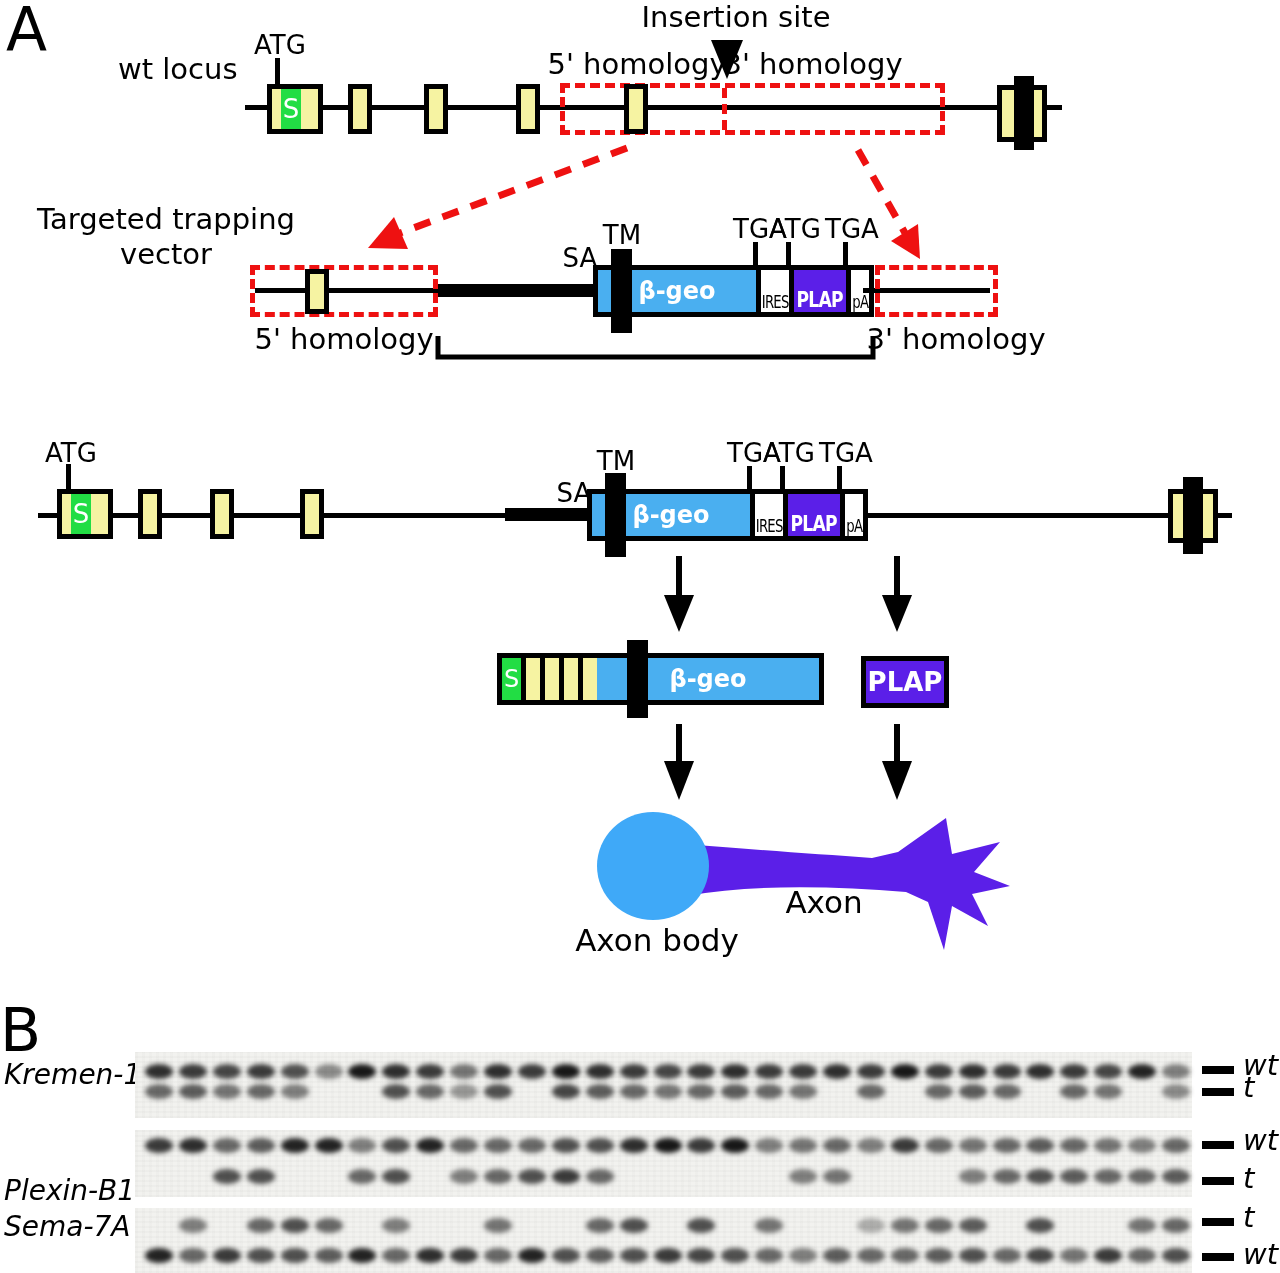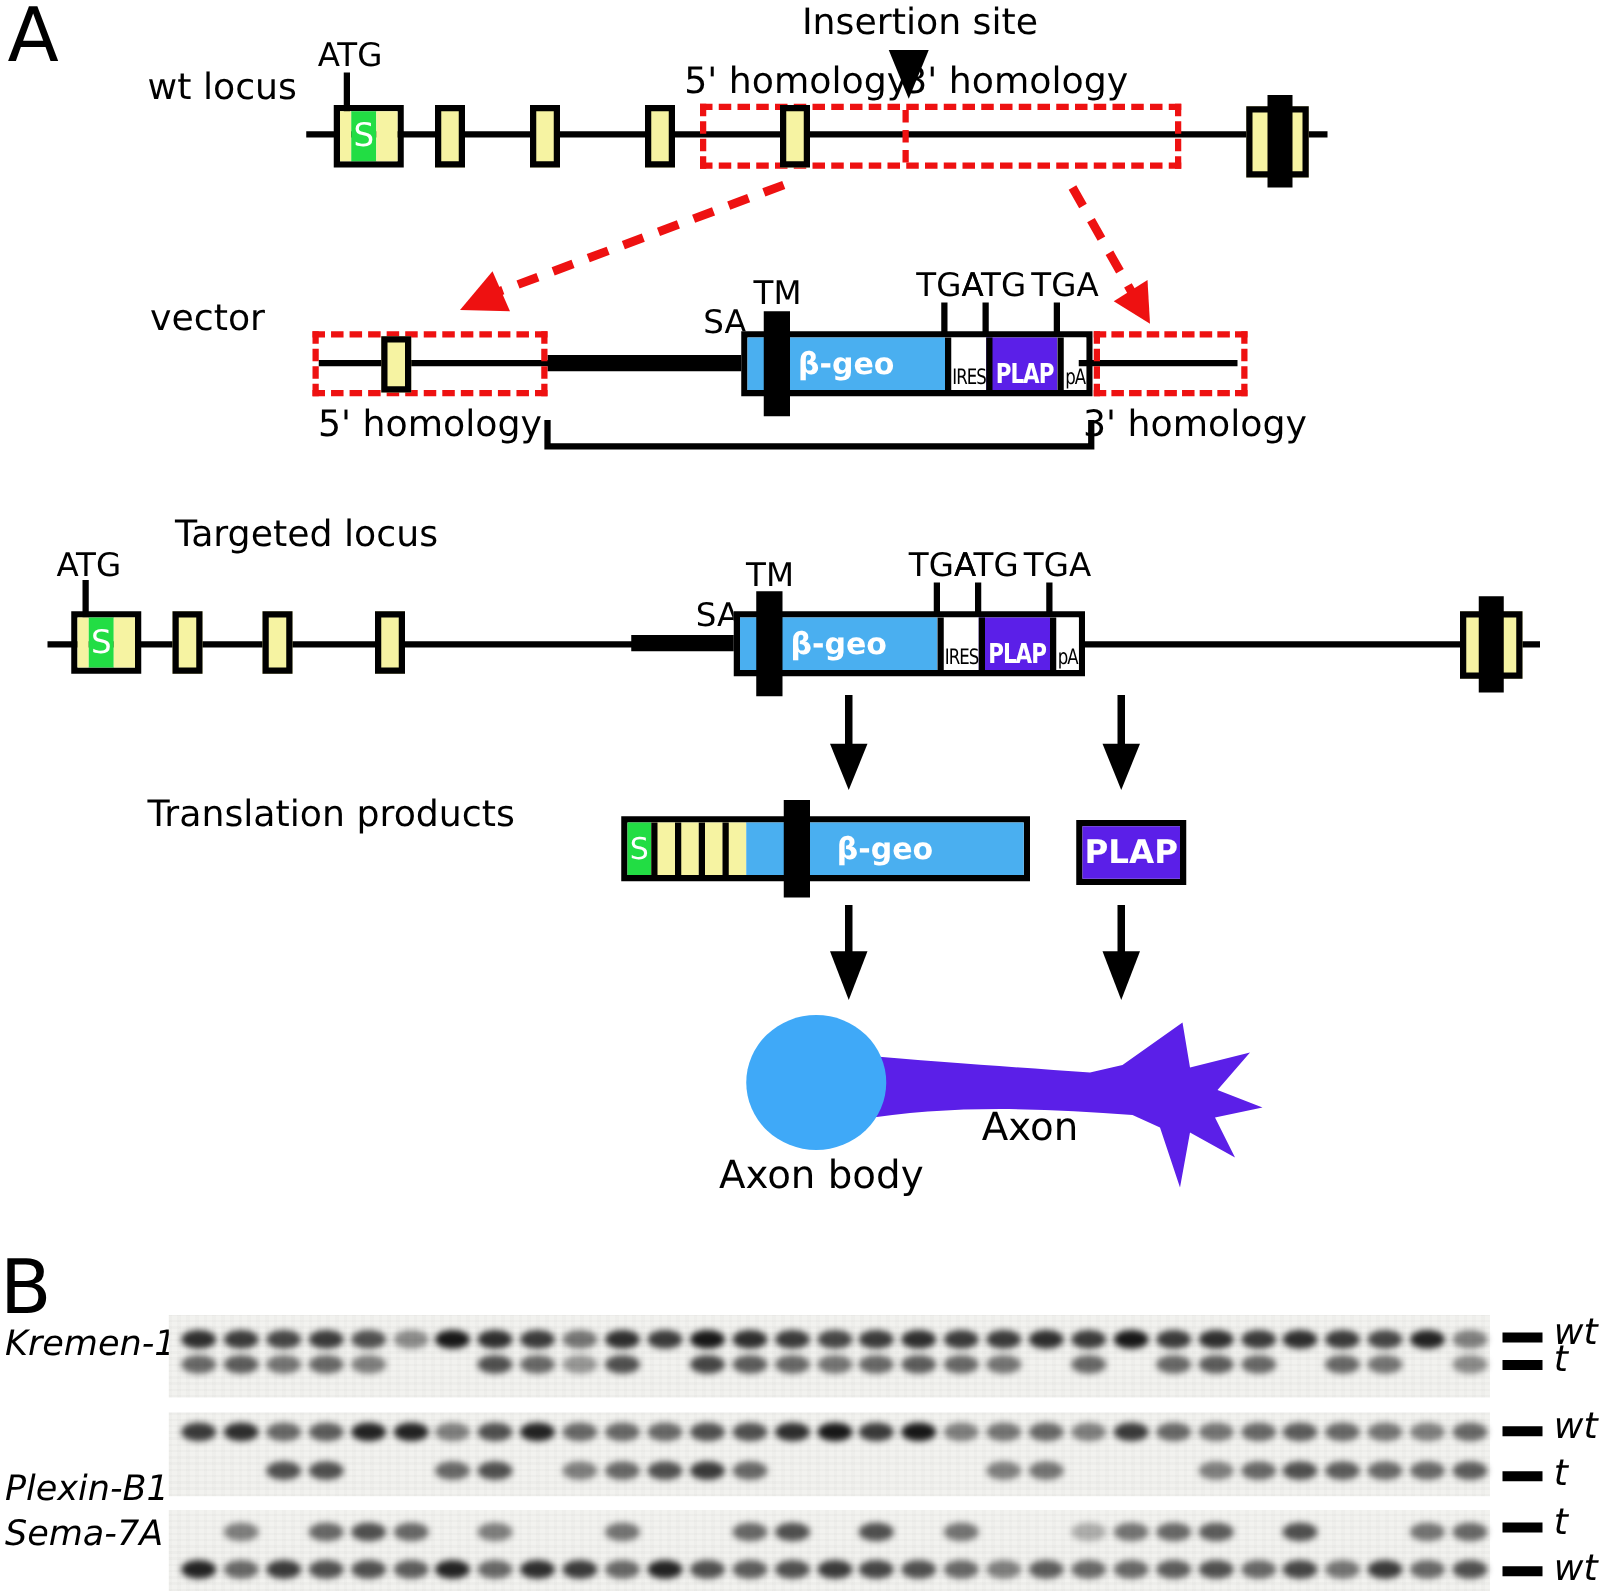--- a/index.html
+++ b/index.html
@@ -65,20 +65,21 @@
   </div>
   <div class="exon" style="left:348px;top:84px;width:24px;height:50px;"></div>
   <div class="exon" style="left:424px;top:84px;width:24px;height:50px;"></div>
   <div class="exon" style="left:516px;top:84px;width:24px;height:50px;"></div>
   <div class="reddash" style="left:560px;top:83px;width:385px;height:52px;"></div>
   <div class="exon" style="left:624px;top:84px;width:24px;height:50px;"></div>
   <div class="abs" style="left:722px;top:88px;height:42px;width:0;border-left:5px dashed var(--red);"></div>
   <div class="termbox" style="left:997px;top:85px;width:50px;height:57px;"></div>
   <div class="termbar" style="left:1014px;top:76px;height:74px;"></div>
 
+  <div class="txt titlelbl ctr" style="left:166px;top:202px;">Targeted trapping</div>
   <div class="txt titlelbl ctr" style="left:166px;top:237px;">vector</div>
 
   <div class="hline" style="left:255px;top:288px;width:185px;"></div>
   <div class="thick" style="left:438px;top:284px;width:160px;"></div>
   <div class="reddash" style="left:250px;top:265px;width:188px;height:52px;"></div>
   <div class="exon" style="left:305px;top:269px;width:24px;height:45px;"></div>
   <div class="txt titlelbl ctr" style="left:344px;top:322px;">5' homology</div>
   <div class="txt codelbl ctr" style="left:580px;top:243px;">SA</div>
 
   <div class="construct" style="left:593px;top:265px;">
@@ -99,21 +100,20 @@
   <div class="tick" style="left:786px;top:242px;height:24px;"></div>
   <div class="tick" style="left:843px;top:242px;height:24px;"></div>
   <div class="txt codelbl ctr" style="left:760px;top:214px;">TGA</div>
   <div class="txt codelbl ctr" style="left:795px;top:214px;">ATG</div>
   <div class="txt codelbl ctr" style="left:852px;top:214px;">TGA</div>
 
   <div class="hline" style="left:863px;top:288px;width:127px;"></div>
   <div class="reddash" style="left:875px;top:265px;width:123px;height:52px;"></div>
   <div class="txt titlelbl ctr" style="left:956px;top:322px;">3' homology</div>
 
-  <div class="txt titlelbl" style="left:140px;top:410px;">Targeted locus</div>
   <div class="txt codelbl ctr" style="left:71px;top:438px;">ATG</div>
   <div class="tick" style="left:66px;top:464px;height:30px;"></div>
   <div class="hline" style="left:38px;top:513px;width:1194px;"></div>
   <div class="compexon" style="left:57px;top:489px;width:56px;height:50px;">
     <div class="y1"></div>
     <div class="grn">S</div>
     <div class="y2"></div>
   </div>
   <div class="exon" style="left:138px;top:489px;width:24px;height:50px;"></div>
   <div class="exon" style="left:210px;top:489px;width:24px;height:50px;"></div>
@@ -137,21 +137,20 @@
   <div class="txt codelbl ctr" style="left:616px;top:446px;">TM</div>
   <div class="tick" style="left:747px;top:466px;height:24px;"></div>
   <div class="tick" style="left:780px;top:466px;height:24px;"></div>
   <div class="tick" style="left:837px;top:466px;height:24px;"></div>
   <div class="txt codelbl ctr" style="left:754px;top:438px;">TGA</div>
   <div class="txt codelbl ctr" style="left:789px;top:438px;">ATG</div>
   <div class="txt codelbl ctr" style="left:846px;top:438px;">TGA</div>
   <div class="termbox" style="left:1168px;top:489px;width:50px;height:54px;"></div>
   <div class="termbar" style="left:1183px;top:477px;height:77px;"></div>
 
-  <div class="txt titlelbl" style="left:118px;top:634px;">Translation products</div>
   <div class="construct" style="left:497px;top:653px;">
     <div class="seg" style="width:19px;background:var(--green);color:#fff;font-size:24px;">S</div>
     <div class="stripe"></div>
     <div class="stripe"></div>
     <div class="stripe"></div>
     <div class="stripe"></div>
     <div class="seg blue" style="width:222px;">β-geo</div>
   </div>
   <div class="tmbar" style="left:627px;top:640px;height:78px;"></div>
   <div class="construct" style="left:861px;top:656px;width:88px;">

